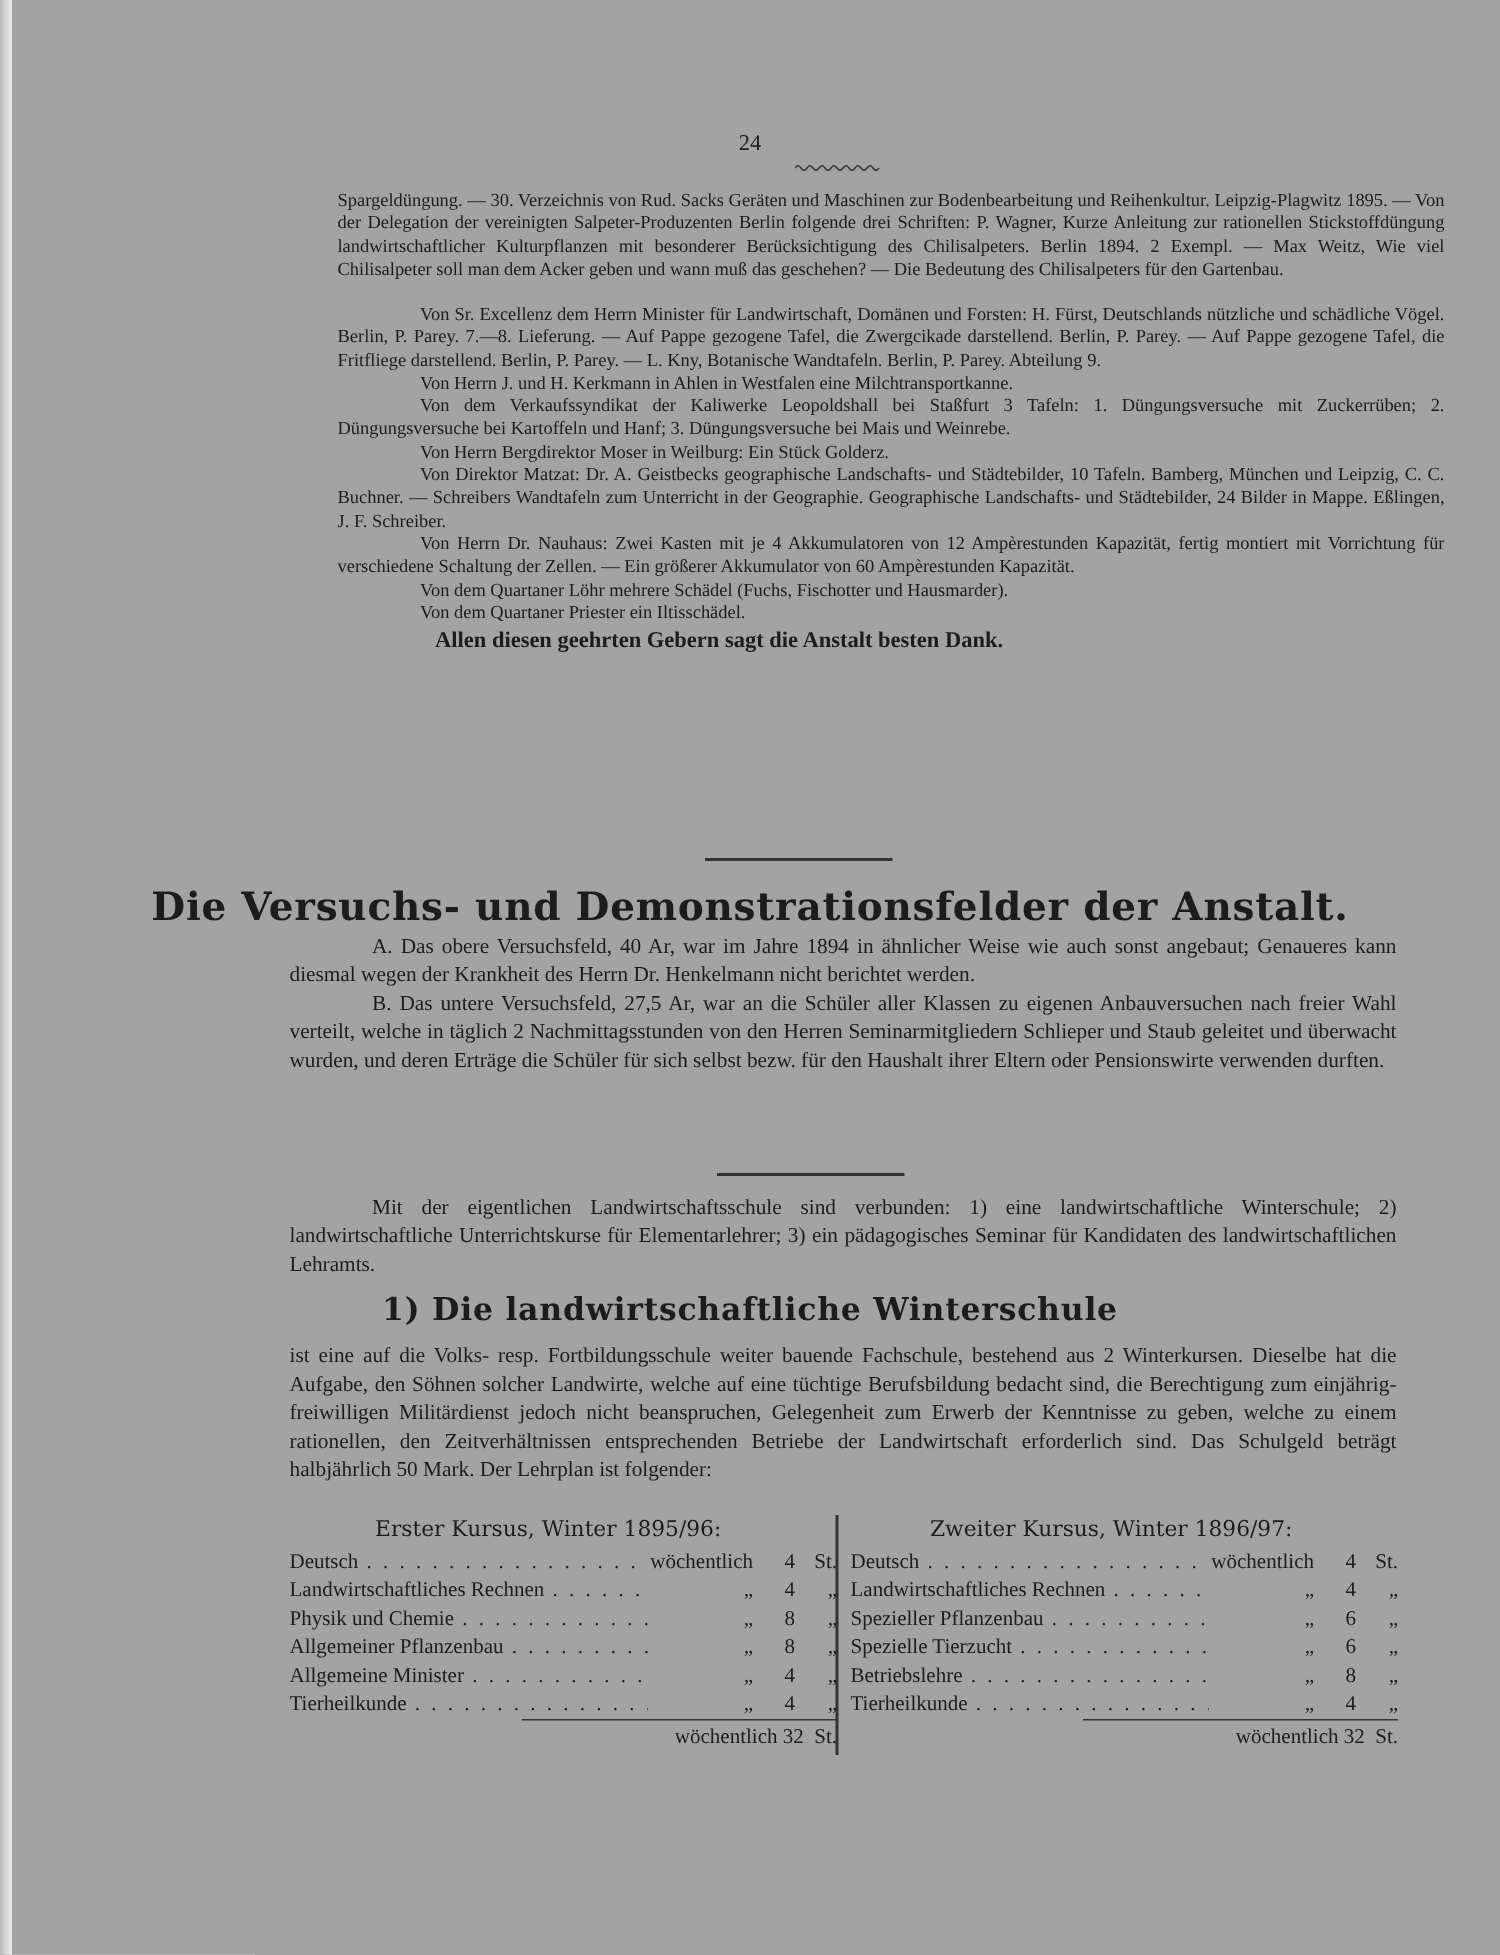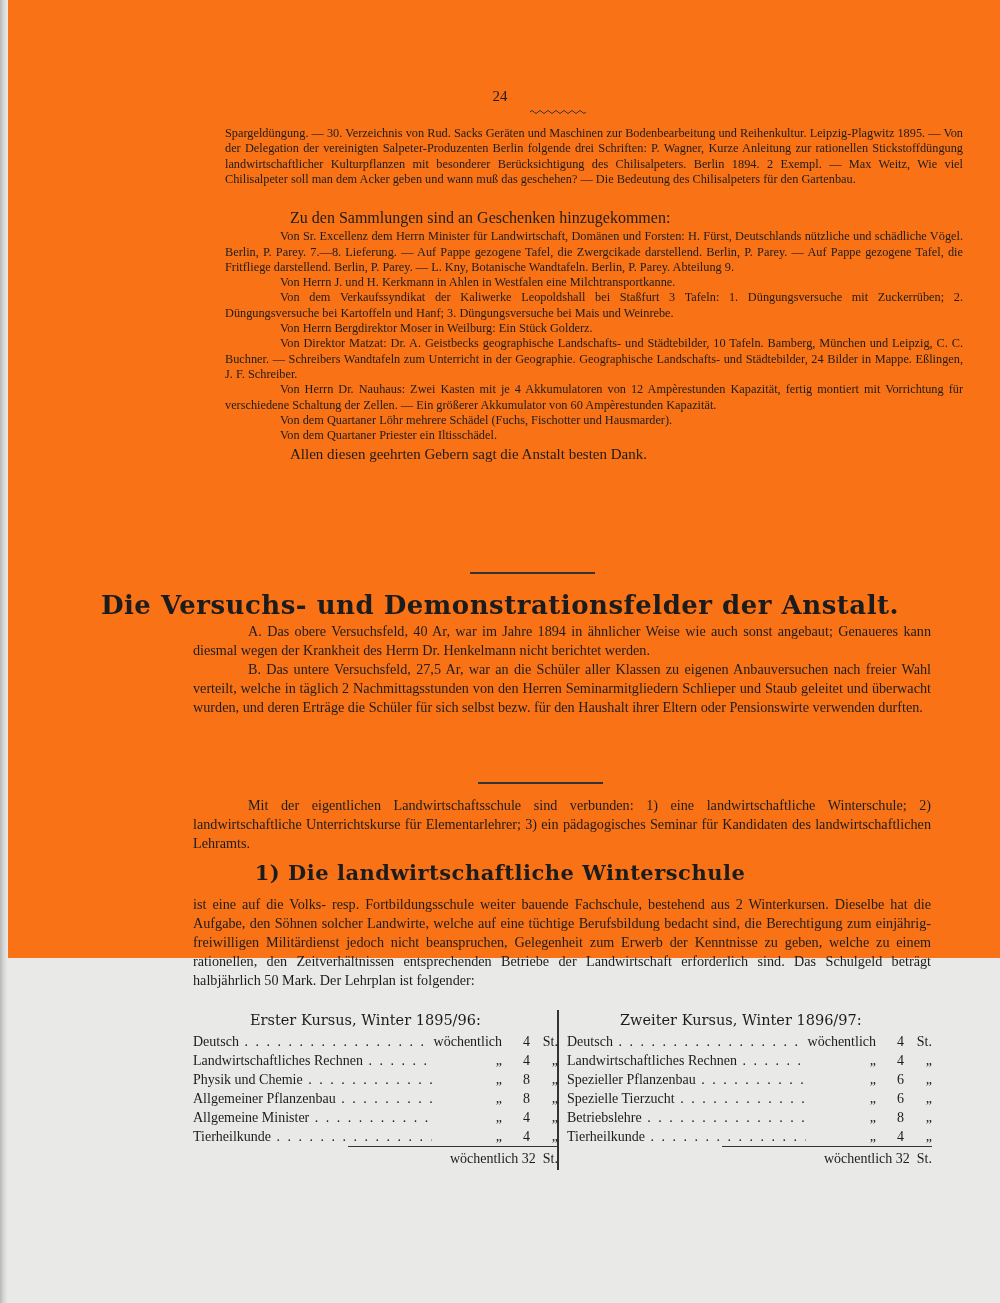--- a/index.html
+++ b/index.html
@@ -1,30 +1,30 @@
 <!DOCTYPE html>
 <html><head>
 <meta charset="utf-8">
 <style>
   html, body { margin:0; padding:0; }
   body {
     width:1000px; height:1303px; background:#e9e9e7; position:relative; overflow:hidden;
     font-family:"DejaVu Serif", serif; color:#1c1c1c;
   }
-  .page { position:absolute; left:0; top:0; width:1000px; height:958px; background:#f97316; }
+  .page { position:absolute; left:0; top:0; width:1000px; height:1303px; background:#a3a3a3; }
   .binding { position:absolute; left:0; top:0; width:8px; height:1303px; background:linear-gradient(to right,#b8b8b8,#d9d9d9 50%,#ebebea); }
   .page-num { position:absolute; left:0; width:1000px; top:88px; text-align:center; font-size:15px; font-family:"Liberation Serif", serif; }
   .wavy { position:absolute; left:530px; top:109px; width:58px; height:6px; }
   .text { position:absolute; left:193px; width:738px; font-family:"Liberation Serif", serif; }
   .small { font-size:12.3px; line-height:15.3px; text-align:justify;margin-left:32px; }
   .mid { font-size:14.2px; line-height:19px; text-align:justify; }
   .indent { text-indent:55px; }
   .p { margin:0; }
   .subhead { font-size:16px; padding-left:65px; margin:8px 0 4px; }
-  .thanks { font-size:15px; padding-left:65px; margin-top:4px; }
+  .thanks { font-size:15px; padding-left:65px; margin-top:4px;font-weight:bold; }
   .rule { position:absolute; height:1.5px; background:#333; }
   .blackletter { position:absolute; left:0; width:1000px; text-align:center; font-family:"DejaVu Serif", serif; font-weight:bold; letter-spacing:0.5px; }
   .h1 { top:590px; font-size:26px; }
   .h2 { top:860px; font-size:21px; }
   .col { position:absolute; top:1032px; width:365px; font-family:"Liberation Serif", serif; font-size:14px; }
   .col-head { position:absolute; font-size:14.5px; }
   .row { display:flex; height:19px; line-height:19px; }
   .row .subj { flex:1; white-space:nowrap; overflow:hidden; }
   .row .subj::after { content:" .  .  .  .  .  .  .  .  .  .  .  .  .  .  .  .  .  .  ."; letter-spacing:2px; }
   .row .unit1 { width:70px; text-align:right; }
@@ -42,21 +42,20 @@
   <div class="page-num">24</div>
   <svg class="wavy" viewBox="0 0 58 6">
     <path d="M0 3 Q2 0 4 3 T8 3 T12 3 T16 3 T20 3 T24 3 T28 3 T32 3 T36 3 T40 3 T44 3 T48 3 T52 3 T56 3" fill="none" stroke="#333" stroke-width="1"></path>
   </svg>
 
   <div class="text small" style="top:126px;">
     <p class="p">Spargeldüngung. — 30. Verzeichnis von Rud. Sacks Geräten und Maschinen zur Bodenbearbeitung und Reihenkultur. Leipzig-Plagwitz 1895. — Von der Delegation der vereinigten Salpeter-Produzenten Berlin folgende drei Schriften: P. Wagner, Kurze Anleitung zur rationellen Stickstoffdüngung landwirtschaftlicher Kulturpflanzen mit besonderer Berücksichtigung des Chilisalpeters. Berlin 1894. 2 Exempl. — Max Weitz, Wie viel Chilisalpeter soll man dem Acker geben und wann muß das geschehen? — Die Bedeutung des Chilisalpeters für den Gartenbau.</p>
   </div>
 
   <div class="text small" style="top:202px;">
-    <div class="subhead">Zu den Sammlungen sind an Geschenken hinzugekommen:</div>
     <p class="p indent">Von Sr. Excellenz dem Herrn Minister für Landwirtschaft, Domänen und Forsten: H. Fürst, Deutschlands nützliche und schädliche Vögel. Berlin, P. Parey. 7.—8. Lieferung. — Auf Pappe gezogene Tafel, die Zwergcikade darstellend. Berlin, P. Parey. — Auf Pappe gezogene Tafel, die Fritfliege darstellend. Berlin, P. Parey. — L. Kny, Botanische Wandtafeln. Berlin, P. Parey. Abteilung 9.</p>
     <p class="p indent">Von Herrn J. und H. Kerkmann in Ahlen in Westfalen eine Milchtransportkanne.</p>
     <p class="p indent">Von dem Verkaufssyndikat der Kaliwerke Leopoldshall bei Staßfurt 3 Tafeln: 1. Düngungsversuche mit Zuckerrüben; 2. Düngungsversuche bei Kartoffeln und Hanf; 3. Düngungsversuche bei Mais und Weinrebe.</p>
     <p class="p indent">Von Herrn Bergdirektor Moser in Weilburg: Ein Stück Golderz.</p>
     <p class="p indent">Von Direktor Matzat: Dr. A. Geistbecks geographische Landschafts- und Städtebilder, 10 Tafeln. Bamberg, München und Leipzig, C. C. Buchner. — Schreibers Wandtafeln zum Unterricht in der Geographie. Geographische Landschafts- und Städtebilder, 24 Bilder in Mappe. Eßlingen, J. F. Schreiber.</p>
     <p class="p indent">Von Herrn Dr. Nauhaus: Zwei Kasten mit je 4 Akkumulatoren von 12 Ampèrestunden Kapazität, fertig montiert mit Vorrichtung für verschiedene Schaltung der Zellen. — Ein größerer Akkumulator von 60 Ampèrestunden Kapazität.</p>
     <p class="p indent">Von dem Quartaner Löhr mehrere Schädel (Fuchs, Fischotter und Hausmarder).</p>
     <p class="p indent">Von dem Quartaner Priester ein Iltisschädel.</p>
     <div class="thanks">Allen diesen geehrten Gebern sagt die Anstalt besten Dank.</div>
   </div>

